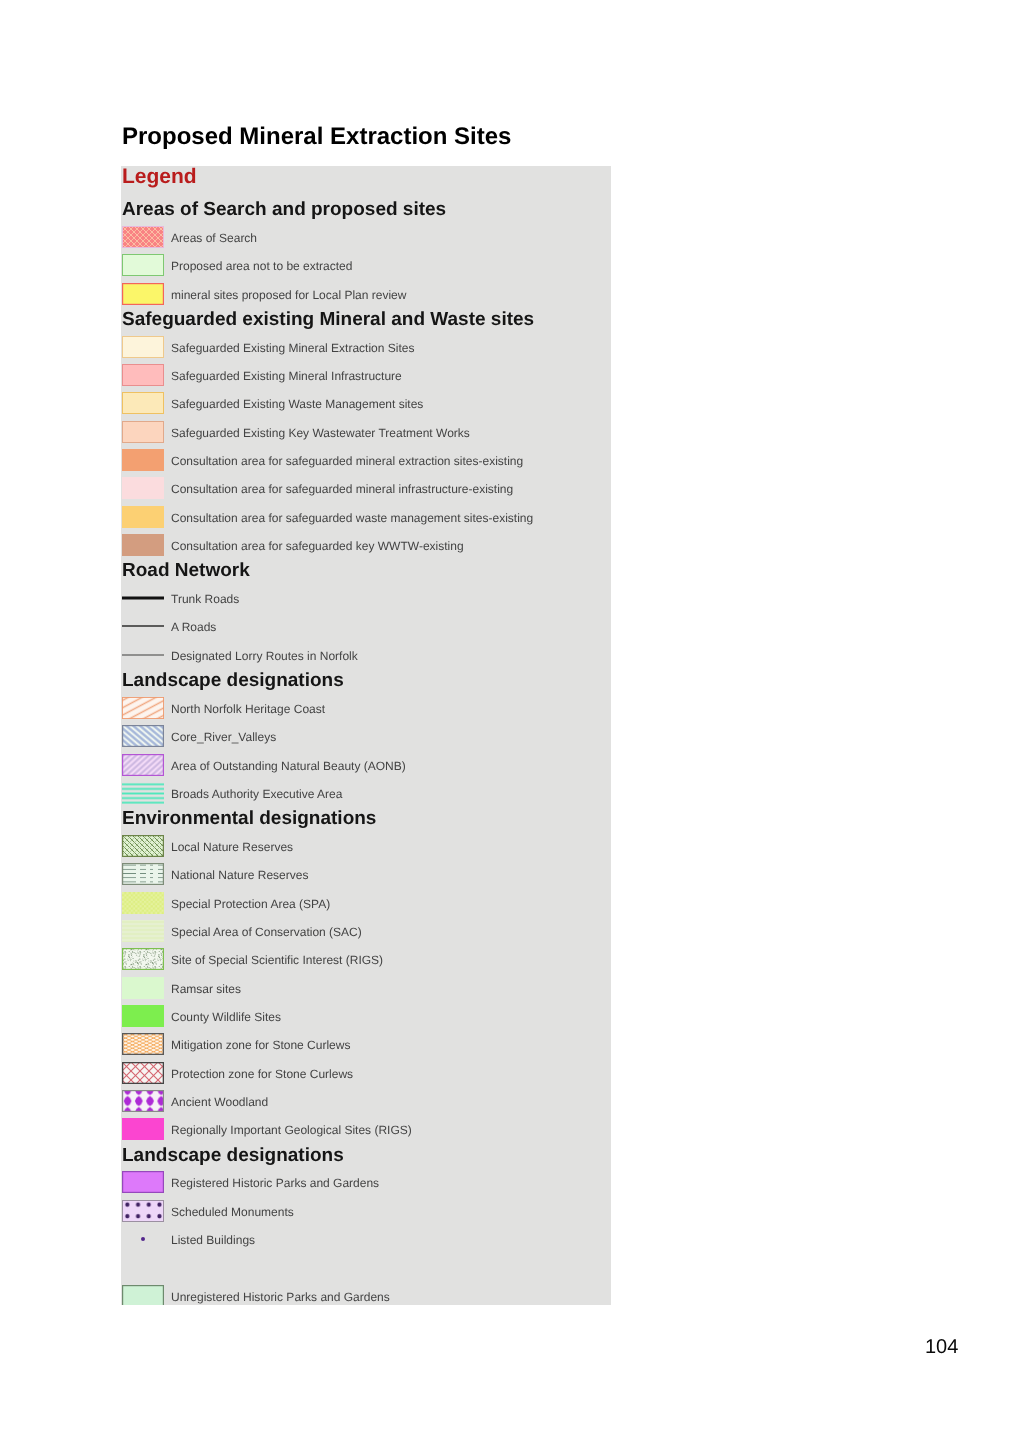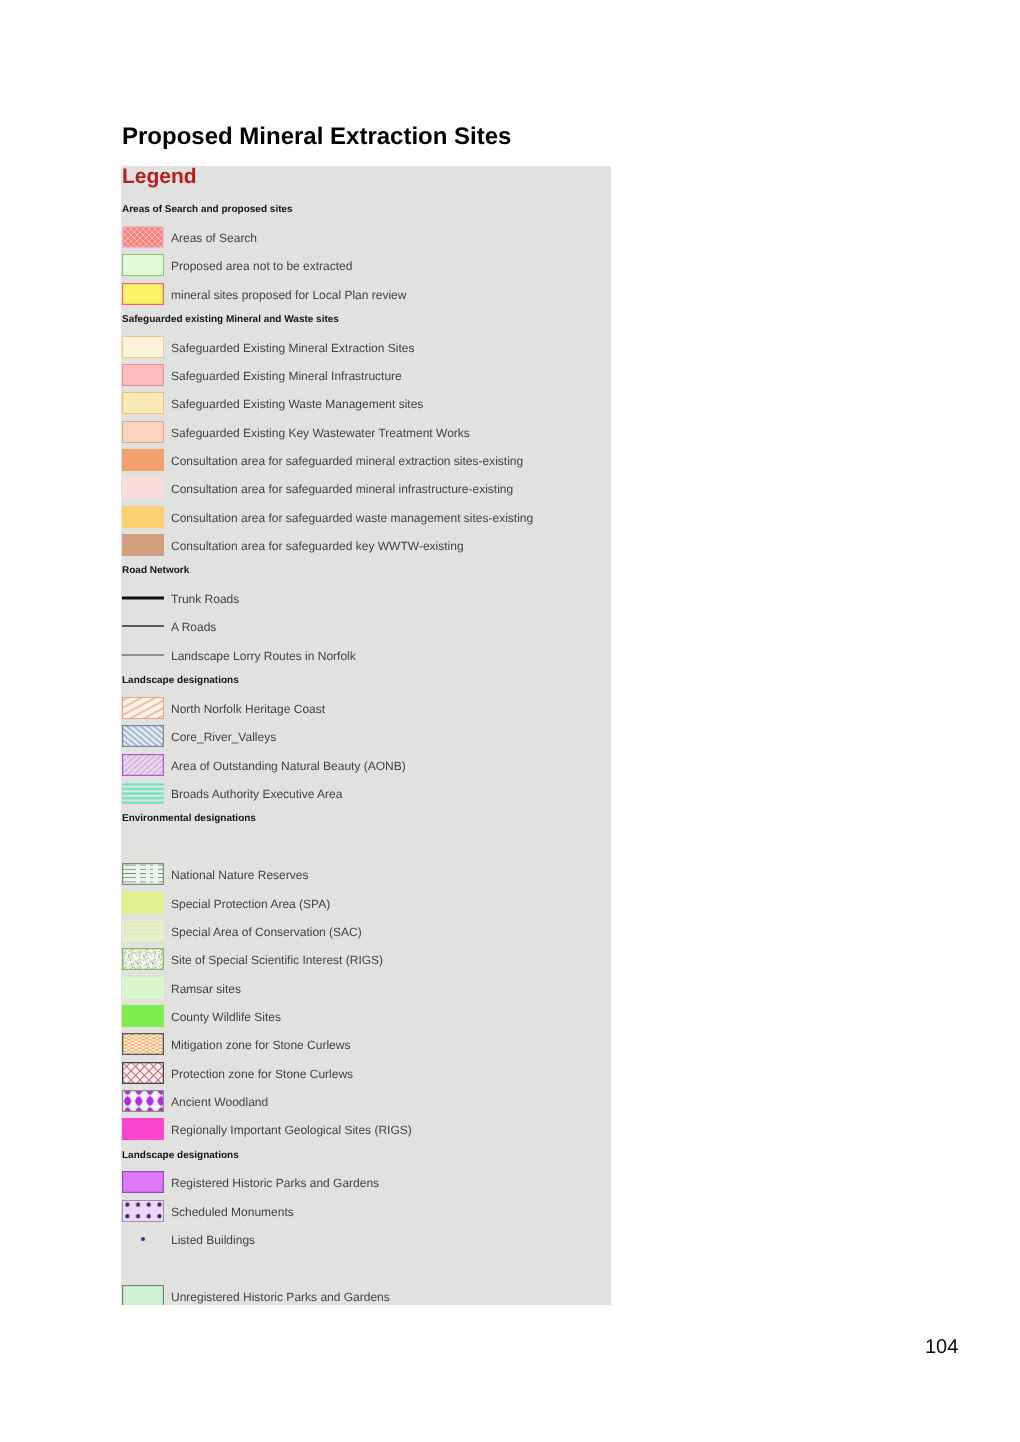--- a/index.html
+++ b/index.html
@@ -6,21 +6,21 @@
   body{width:1020px;height:1442px;background:#ffffff;
        font-family:"Liberation Sans",sans-serif;overflow:hidden;position:relative;
        -webkit-font-smoothing:antialiased;text-rendering:geometricPrecision;}
   #page{position:absolute;left:0;top:0;width:1020px;height:1442px;background:#fff;margin-left:29px;}
   #page-title{position:absolute;left:93px;top:123px;font-size:24px;font-weight:bold;
               color:#000;white-space:nowrap;line-height:28px;}
   #legend-panel{position:absolute;left:92px;top:166px;width:490px;height:1139px;
                 background:#e1e1e0;overflow:hidden;}
   #legend-heading{position:absolute;left:1px;top:-1px;font-size:21px;font-weight:bold;
                   color:#b91c1c;white-space:nowrap;line-height:23px;}
-  .sec-title{position:absolute;left:1px;font-size:10px;font-weight:bold;color:#151515;
+  .sec-title{position:absolute;left:1px;font-size:19px;font-weight:bold;color:#151515;
              white-space:nowrap;line-height:18px;}
   .row{position:absolute;left:0px;width:490px;height:28px;}
   .sw{position:absolute;left:1px;top:0px;display:block;}
   .lbl{position:absolute;left:50px;top:3px;font-size:12px;color:#434343;
        white-space:nowrap;line-height:18px;}
   #page-number{position:absolute;left:896px;top:1336px;font-size:20px;color:#0a0a0a;line-height:23px;}
 </style>
 </head>
 <body>
 
@@ -120,21 +120,21 @@
     <div class="row" style="top:449.4px">
       <svg class="sw" width="42" height="22" viewBox="0 0 42 22">
           <line x1="0" y1="11.0" x2="42" y2="11.0" stroke="#2e2e2e" stroke-width="1.7"></line>
         </svg>
       <div class="lbl">A Roads</div>
     </div>
     <div class="row" style="top:477.8px">
       <svg class="sw" width="42" height="22" viewBox="0 0 42 22">
           <line x1="0" y1="11.0" x2="42" y2="11.0" stroke="#737373" stroke-width="1.3"></line>
         </svg>
-      <div class="lbl">Landscape Lorry Routes in Norfolk</div>
+      <div class="lbl">Designated Lorry Routes in Norfolk</div>
     </div>
     <div class="sec-title" style="top:506.1px">Landscape designations</div>
     <div class="row" style="top:530.8px">
       <svg class="sw" width="42" height="22" viewBox="0 0 42 22">
           <defs>
             <pattern id="p15" width="6.5" height="6.5" patternUnits="userSpaceOnUse" patternTransform="rotate(-28)">
               <rect width="6.5" height="6.5" fill="#FDF4EE"></rect>
               <line x1="0" y1="3.25" x2="6.5" y2="3.25" stroke="#F0A983" stroke-width="1.5"></line>
             </pattern>
           </defs>
@@ -178,20 +178,34 @@
             <pattern id="p18" width="42" height="4.6" patternUnits="userSpaceOnUse">
               <rect width="42" height="4.6" fill="none"></rect>
               <line x1="0" y1="2.3" x2="42" y2="2.3" stroke="#4FE8BC" stroke-width="1.8"></line>
             </pattern>
           </defs>
           <rect x="0" y="0" width="42" height="22" fill="url(#p18)"></rect>
         </svg>
       <div class="lbl">Broads Authority Executive Area</div>
     </div>
     <div class="sec-title" style="top:644.2px">Environmental designations</div>
+    <div class="row" style="top:668.9px">
+      <svg class="sw" width="42" height="22" viewBox="0 0 42 22">
+          <defs>
+            <pattern id="p19" width="5.0" height="5.0" patternUnits="userSpaceOnUse">
+              <rect width="5.0" height="5.0" fill="#E0F2D2"></rect>
+              <path d="M0,0 L5.0,5.0" stroke="#6B8C4E" stroke-width="1.0"></path>
+              <path d="M5.0,0 L0,5.0" stroke="#9EB488" stroke-width="0.7"></path>
+            </pattern>
+          </defs>
+          <rect x="0" y="0" width="42" height="22" fill="url(#p19)"></rect>
+          <rect x="0.6" y="0.6" width="40.8" height="20.8" fill="none" stroke="#6C8449" stroke-width="1.2"></rect>
+        </svg>
+      <div class="lbl">Local Nature Reserves</div>
+    </div>
     <div class="row" style="top:697.2px">
       <svg class="sw" width="42" height="22" viewBox="0 0 42 22">
           <defs>
             <pattern id="p20" width="42" height="4.2" patternUnits="userSpaceOnUse">
               <rect width="42" height="4.2" fill="#EAF4EB"></rect>
               <line x1="0" y1="2.1" x2="42" y2="2.1" stroke="#4E6F5E" stroke-width="0.7" stroke-dasharray="14 4 6 4 3 5"></line>
             </pattern>
           </defs>
           <rect x="0" y="0" width="42" height="22" fill="url(#p20)"></rect>
           <rect x="0.6" y="0.6" width="40.8" height="20.8" fill="none" stroke="#7D8C78" stroke-width="1.2"></rect>

